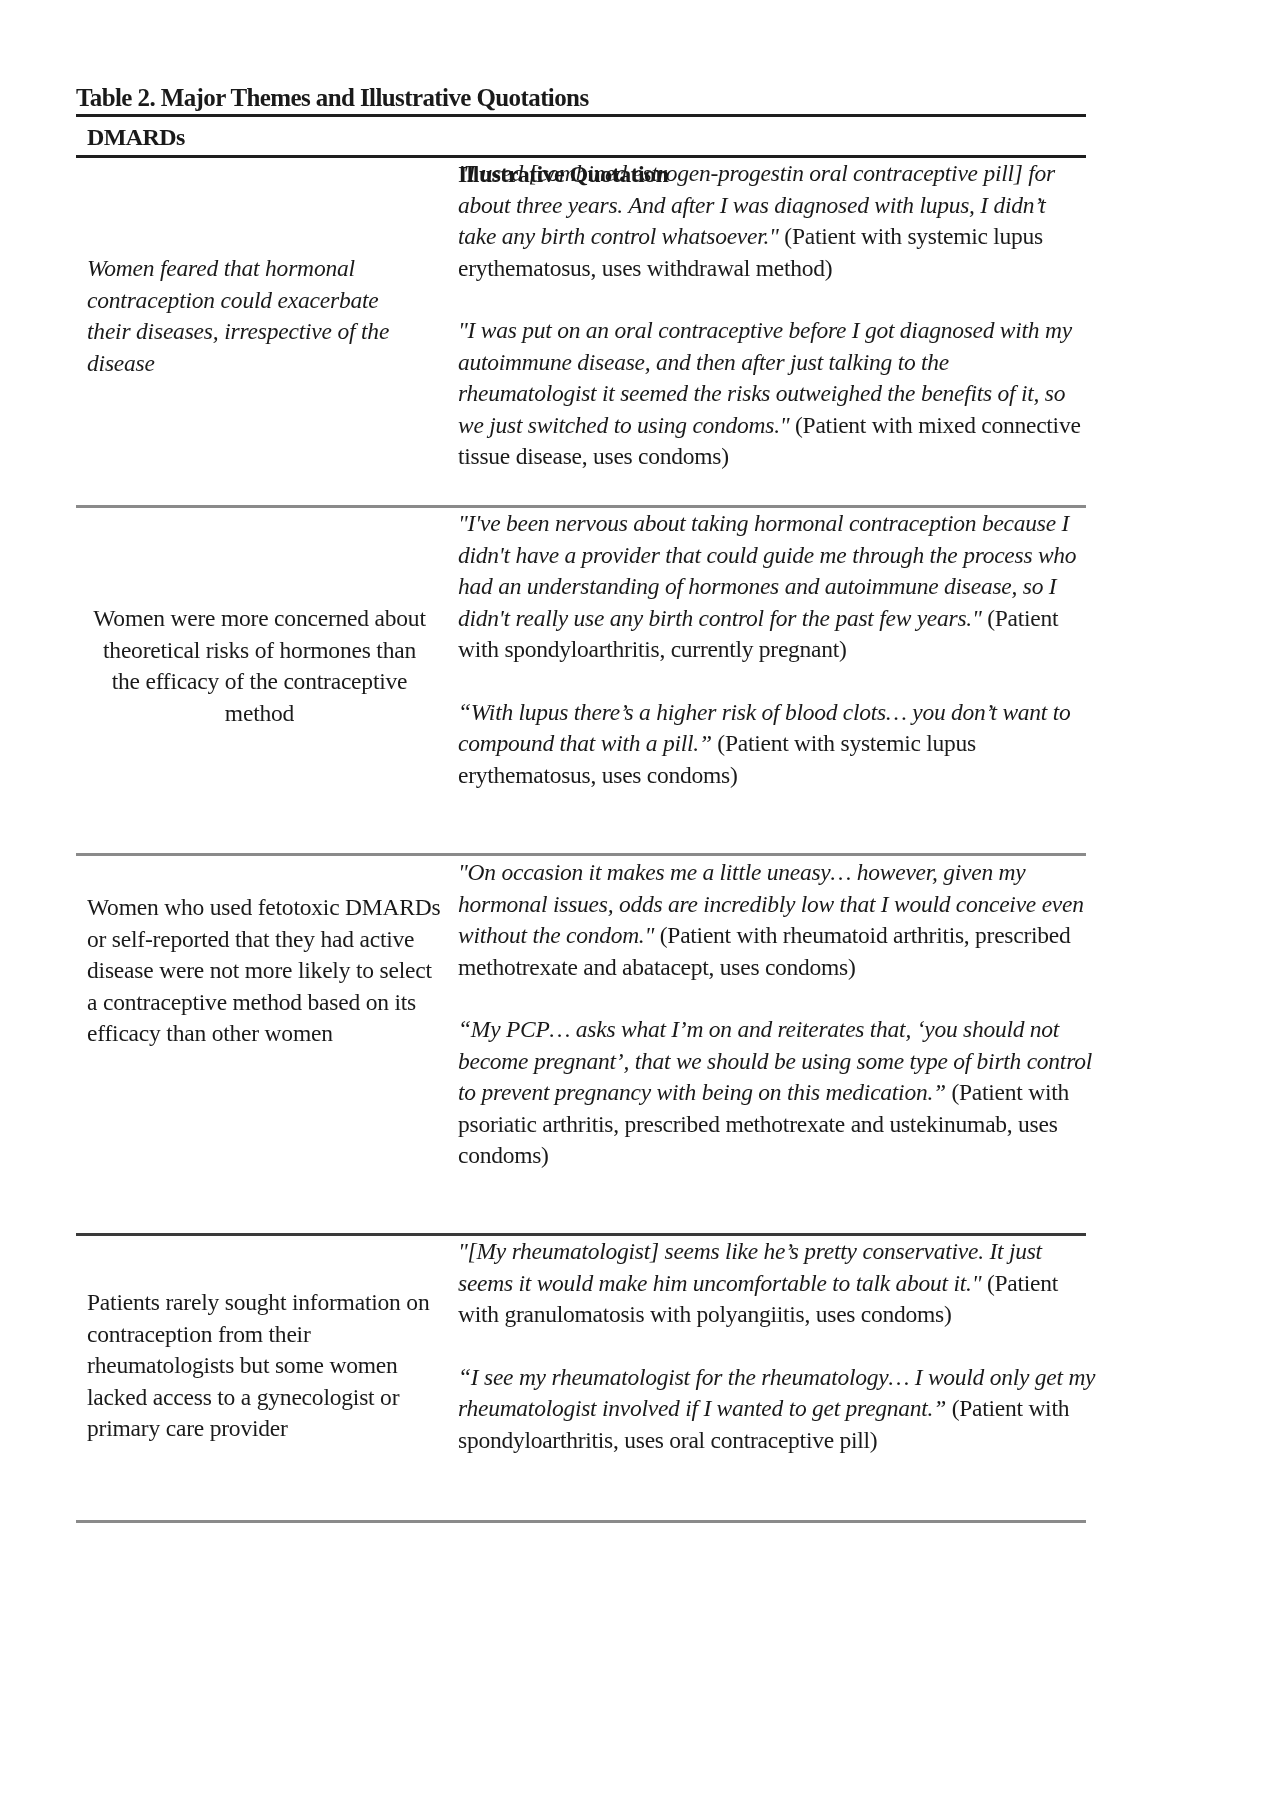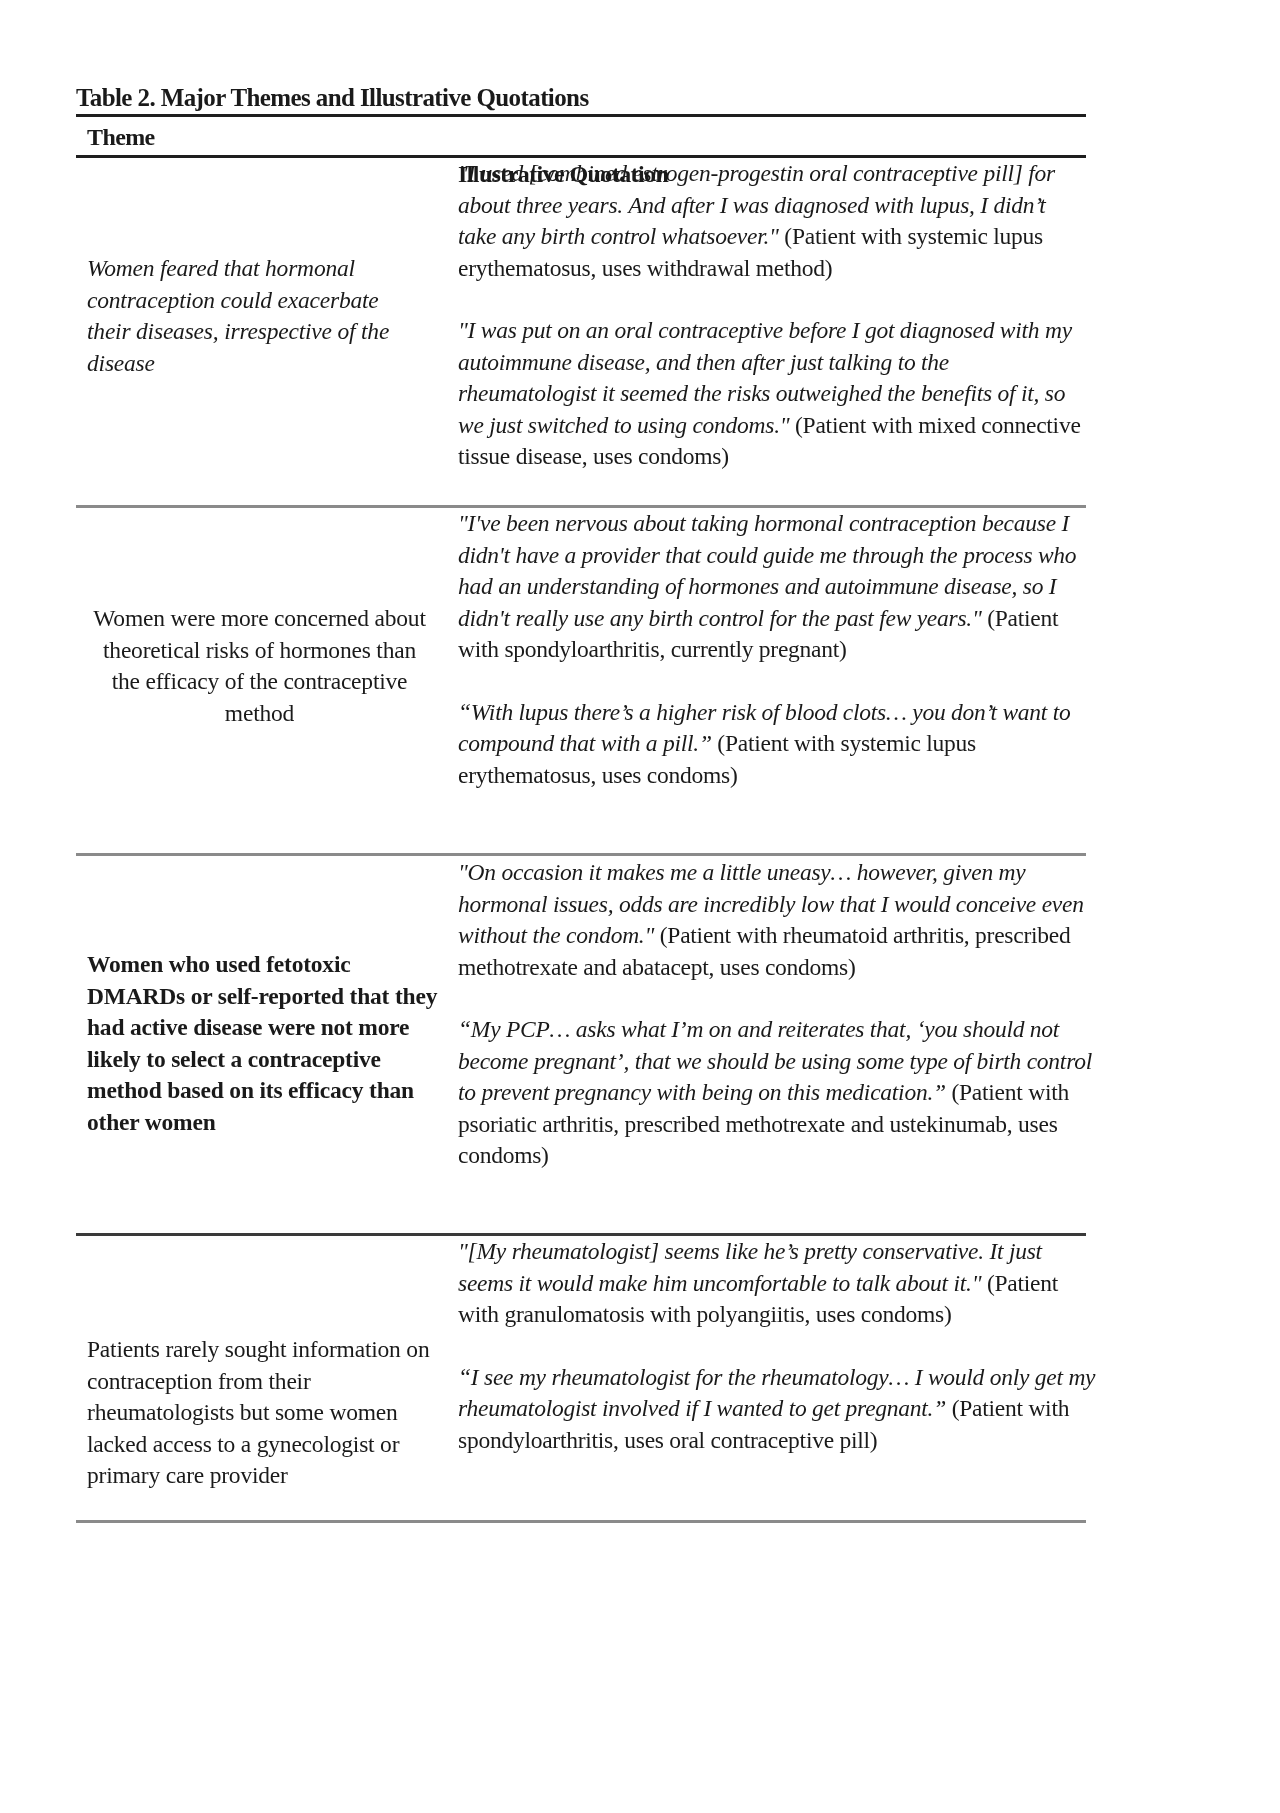--- a/index.html
+++ b/index.html
@@ -20,21 +20,21 @@
                 letter-spacing: -0.25px; }
   .quote-cell p { margin: 0; }
   .quote-cell p + p { margin-top: 31px; }
   .q { font-style: italic; }
 </style>
 </head>
 <body>
 
 <div class="title">Table 2. Major Themes and Illustrative Quotations</div>
 <div class="rule thick" style="top:114px;"></div>
-<div class="hdr theme">Theme</div>
+<div class="hdr theme">DMARDs</div>
 <div class="hdr quote">Illustrative Quotation</div>
 <div class="rule thick" style="top:155px;"></div>
 
 <div>
   <div class="theme-cell" style="top:253px; width:340px;font-style:italic;">Women feared that hormonal contraception could exacerbate their diseases, irrespective of the disease</div>
   <div class="quote-cell" style="top:158px; width:625px;">
     <p><span class="q">"I used [combined estrogen-progestin oral contraceptive pill] for about three years. And after I was diagnosed with lupus, I didn’t take any birth control whatsoever."</span> <span>(Patient with systemic lupus erythematosus, uses withdrawal method)</span></p>
     <p><span class="q">"I was put on an oral contraceptive before I got diagnosed with my autoimmune disease, and then after just talking to the rheumatologist it seemed the risks outweighed the benefits of it, so we just switched to using condoms."</span> <span>(Patient with mixed connective tissue disease, uses condoms)</span></p>
   </div>
 </div>
@@ -43,28 +43,28 @@
 <div>
   <div class="theme-cell" style="top:603px; width:345px;text-align:center;">Women were more concerned about theoretical risks of hormones than the efficacy of the contraceptive method</div>
   <div class="quote-cell" style="top:508px; width:640px;">
     <p><span class="q">"I've been nervous about taking hormonal contraception because I didn't have a provider that could guide me through the process who had an understanding of hormones and autoimmune disease, so I didn't really use any birth control for the past few years."</span> <span>(Patient with spondyloarthritis, currently pregnant)</span></p>
     <p><span class="q">“With lupus there’s a higher risk of blood clots… you don’t want to compound that with a pill.”</span> <span>(Patient with systemic lupus erythematosus, uses condoms)</span></p>
   </div>
 </div>
 <div class="rule row" style="top:853px;"></div>
 
 <div>
-  <div class="theme-cell" style="top:949px; width:358px;font-weight:bold;">Women who used fetotoxic DMARDs or self-reported that they had active disease were not more likely to select a contraceptive method based on its efficacy than other women</div>
+  <div class="theme-cell" style="top:892px; width:358px;">Women who used fetotoxic DMARDs or self-reported that they had active disease were not more likely to select a contraceptive method based on its efficacy than other women</div>
   <div class="quote-cell" style="top:857px; width:640px;">
     <p><span class="q">"On occasion it makes me a little uneasy… however, given my hormonal issues, odds are incredibly low that I would conceive even without the condom."</span> <span>(Patient with rheumatoid arthritis, prescribed methotrexate and abatacept, uses condoms)</span></p>
     <p><span class="q">“My PCP… asks what I’m on and reiterates that, ‘you should not become pregnant’, that we should be using some type of birth control to prevent pregnancy with being on this medication.”</span> <span>(Patient with psoriatic arthritis, prescribed methotrexate and ustekinumab, uses condoms)</span></p>
   </div>
 </div>
 <div class="rule dark" style="top:1233px;"></div>
 
 <div>
-  <div class="theme-cell" style="top:1287px; width:355px;margin-top:47px;">Patients rarely sought information on contraception from their rheumatologists but some women lacked access to a gynecologist or primary care provider</div>
+  <div class="theme-cell" style="top:1287px; width:355px;">Patients rarely sought information on contraception from their rheumatologists but some women lacked access to a gynecologist or primary care provider</div>
   <div class="quote-cell" style="top:1236px; width:640px;">
     <p><span class="q">"[My rheumatologist] seems like he’s pretty conservative. It just seems it would make him uncomfortable to talk about it."</span> <span>(Patient with granulomatosis with polyangiitis, uses condoms)</span></p>
     <p><span class="q">“I see my rheumatologist for the rheumatology… I would only get my rheumatologist involved if I wanted to get pregnant.”</span> <span>(Patient with spondyloarthritis, uses oral contraceptive pill)</span></p>
   </div>
 </div>
 <div class="rule row" style="top:1520px;"></div>
 
 </body></html>

